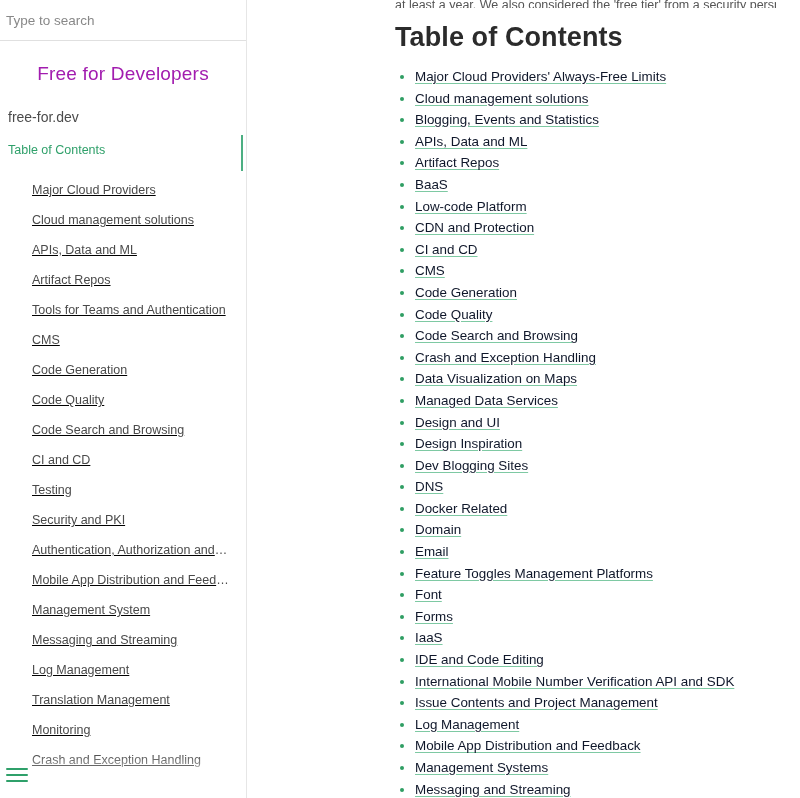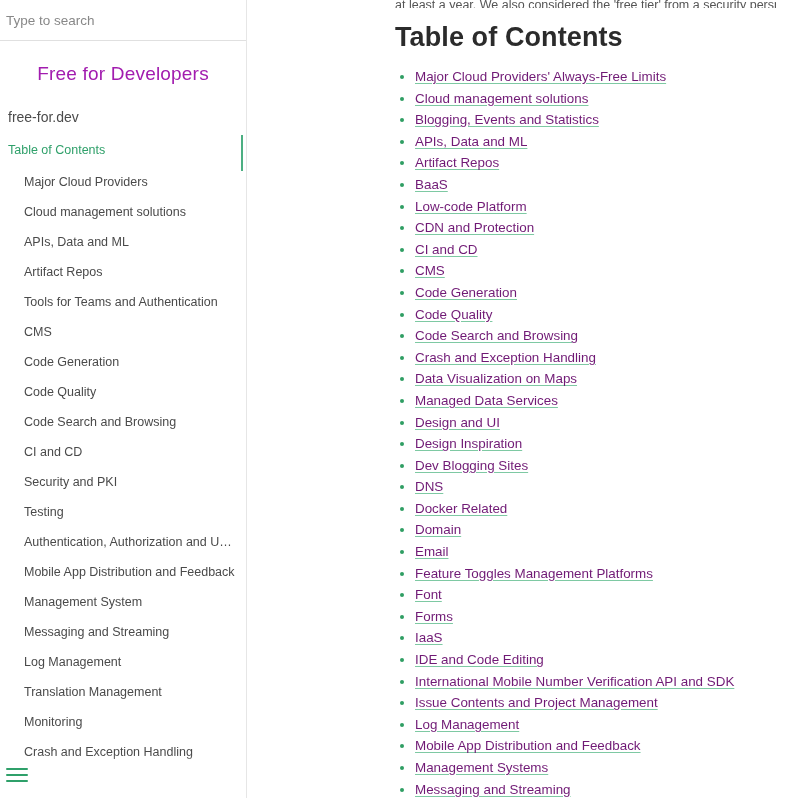--- a/index.html
+++ b/index.html
@@ -66,21 +66,21 @@
     position: relative;
   }
   .active-bar {
     position: absolute;
     right: 3px;
     top: 0px;
     width: 2px;
     height: 36px;
     background: #4caf82;
   }
-  .nav-list { list-style: none; margin: 0; padding: 0; }
+  .nav-list { list-style: none; margin: 8px; padding: 0; text-decoration: underline; }
   .nav-list li {
     font-size: 12.5px;
     color: #4a4a4a;
     padding: 8px 8px 8px 24px;
     line-height: 14px;
     white-space: nowrap;
     overflow: hidden;
     text-overflow: ellipsis;
     cursor: pointer;
   }
@@ -136,21 +136,21 @@
     padding-left: 20px;
     list-style: disc;
   }
   ul.toc-links li {
     color: #2f9e63;
     margin: 0 0 6.6px 0;
     font-size: 13.4px;
     line-height: 15px;
   }
   ul.toc-links li a {
-    color: #701a75;
+    color: #0f172a;
     text-decoration: underline;
     text-decoration-color: #7ec9a3;
     text-underline-offset: 2px;
     cursor: pointer;
   }
 </style>
 </head>
 <body>
 
 <div class="page">
@@ -173,22 +173,22 @@
       <li>Major Cloud Providers</li>
       <li>Cloud management solutions</li>
       <li>APIs, Data and ML</li>
       <li>Artifact Repos</li>
       <li>Tools for Teams and Authentication</li>
       <li>CMS</li>
       <li>Code Generation</li>
       <li>Code Quality</li>
       <li>Code Search and Browsing</li>
       <li>CI and CD</li>
+      <li>Testing</li>
       <li>Security and PKI</li>
-      <li>Testing</li>
       <li>Authentication, Authorization and User Ma…</li>
       <li>Mobile App Distribution and Feedback</li>
       <li>Management System</li>
       <li>Messaging and Streaming</li>
       <li>Log Management</li>
       <li>Translation Management</li>
       <li>Monitoring</li>
       <li>Crash and Exception Handling</li>
     </ul>
 

